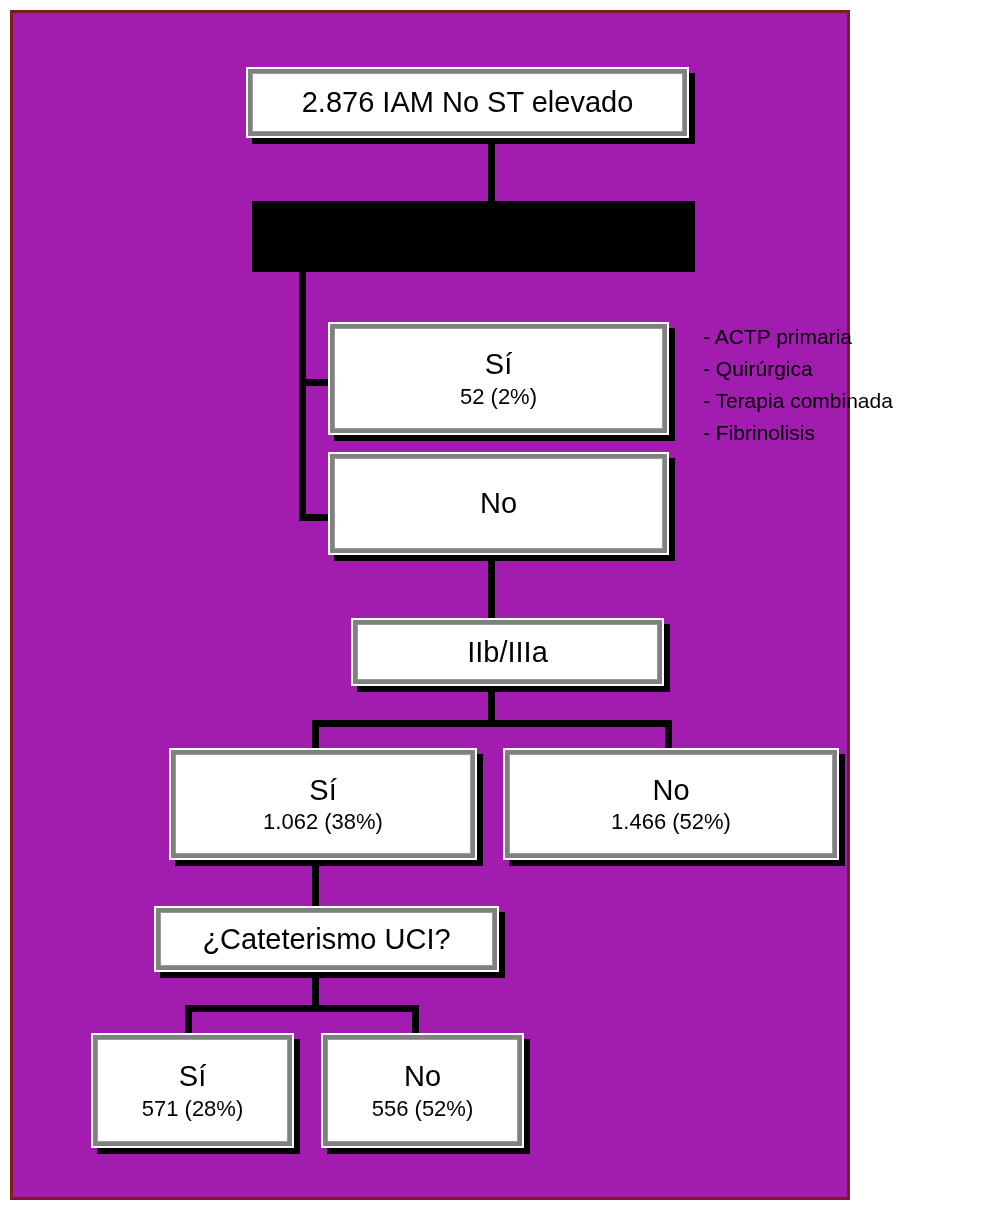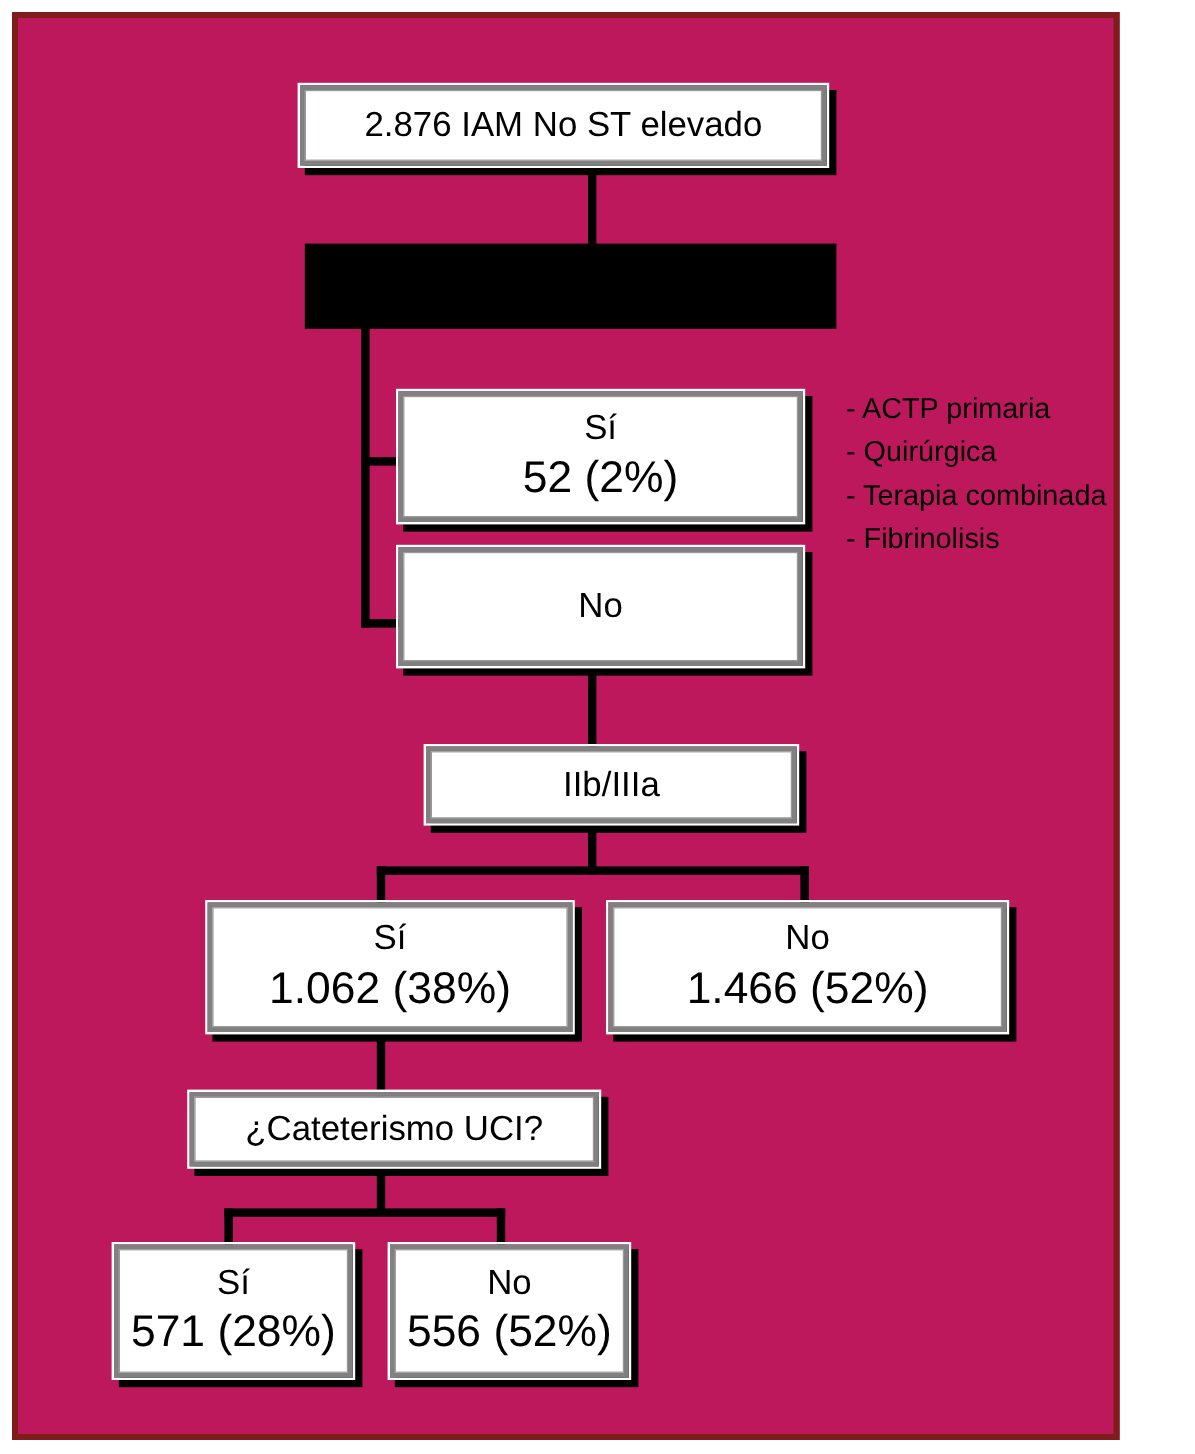--- a/index.html
+++ b/index.html
@@ -16,25 +16,25 @@
     width: 996px;
     height: 1212px;
     background: #ffffff;
     overflow: hidden;
   }
   
   #frame {
     position: absolute;
     left: 10px;
     top: 10px;
-    width: 923px;
+    width: 840px;
     height: 1190px;
-    border: 5px solid #7f1d1d;
-    box-sizing: border-box;
-    background: #be185d;
+    border: 3px solid #7f1d1d;
+    box-sizing: border-box;
+    background: #a21caf;
   }
   
   .line {
     position: absolute;
     background: #000000;
   }
   
   .node {
     position: absolute;
     box-sizing: border-box;
@@ -70,29 +70,29 @@
   .shadow {
     position: absolute;
     background: #000000;
     z-index: 1;
   }
   .node-label {
     font-size: 29px;
     white-space: nowrap;
   }
   .node-sub {
-    font-size: 37px;
+    font-size: 22px;
     white-space: nowrap;
   }
   
   #annotations {
     position: absolute;
     left: 690px;
     top: 308px;
-    font-size: 24px;
+    font-size: 21px;
     color: #000000;
     line-height: 1.52;
     z-index: 6;
   }
   #annotations div { white-space: nowrap; }
 </style>
 </head>
 <body>
 
 <div id="canvas">

